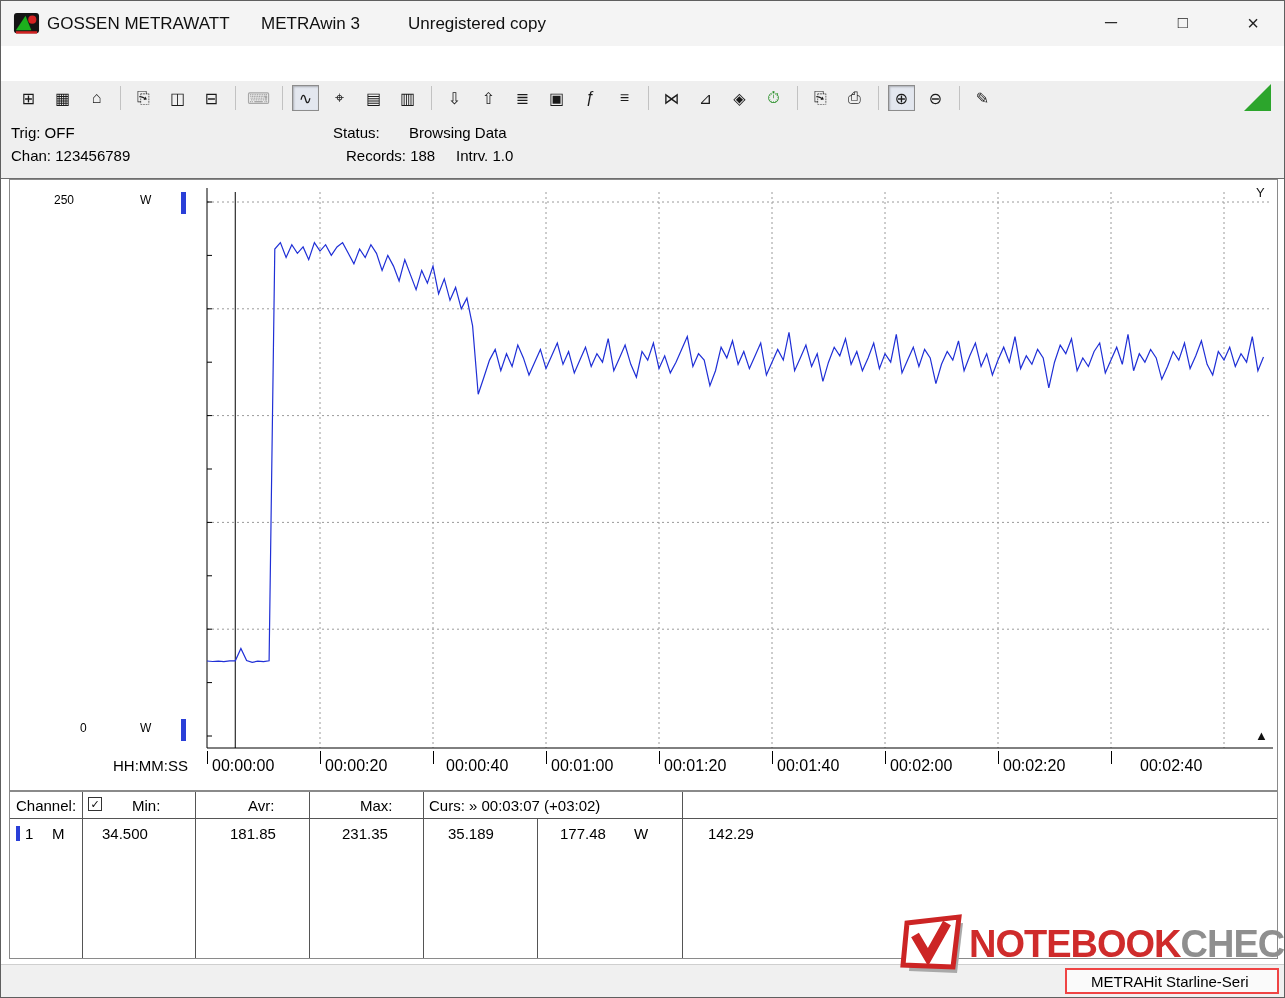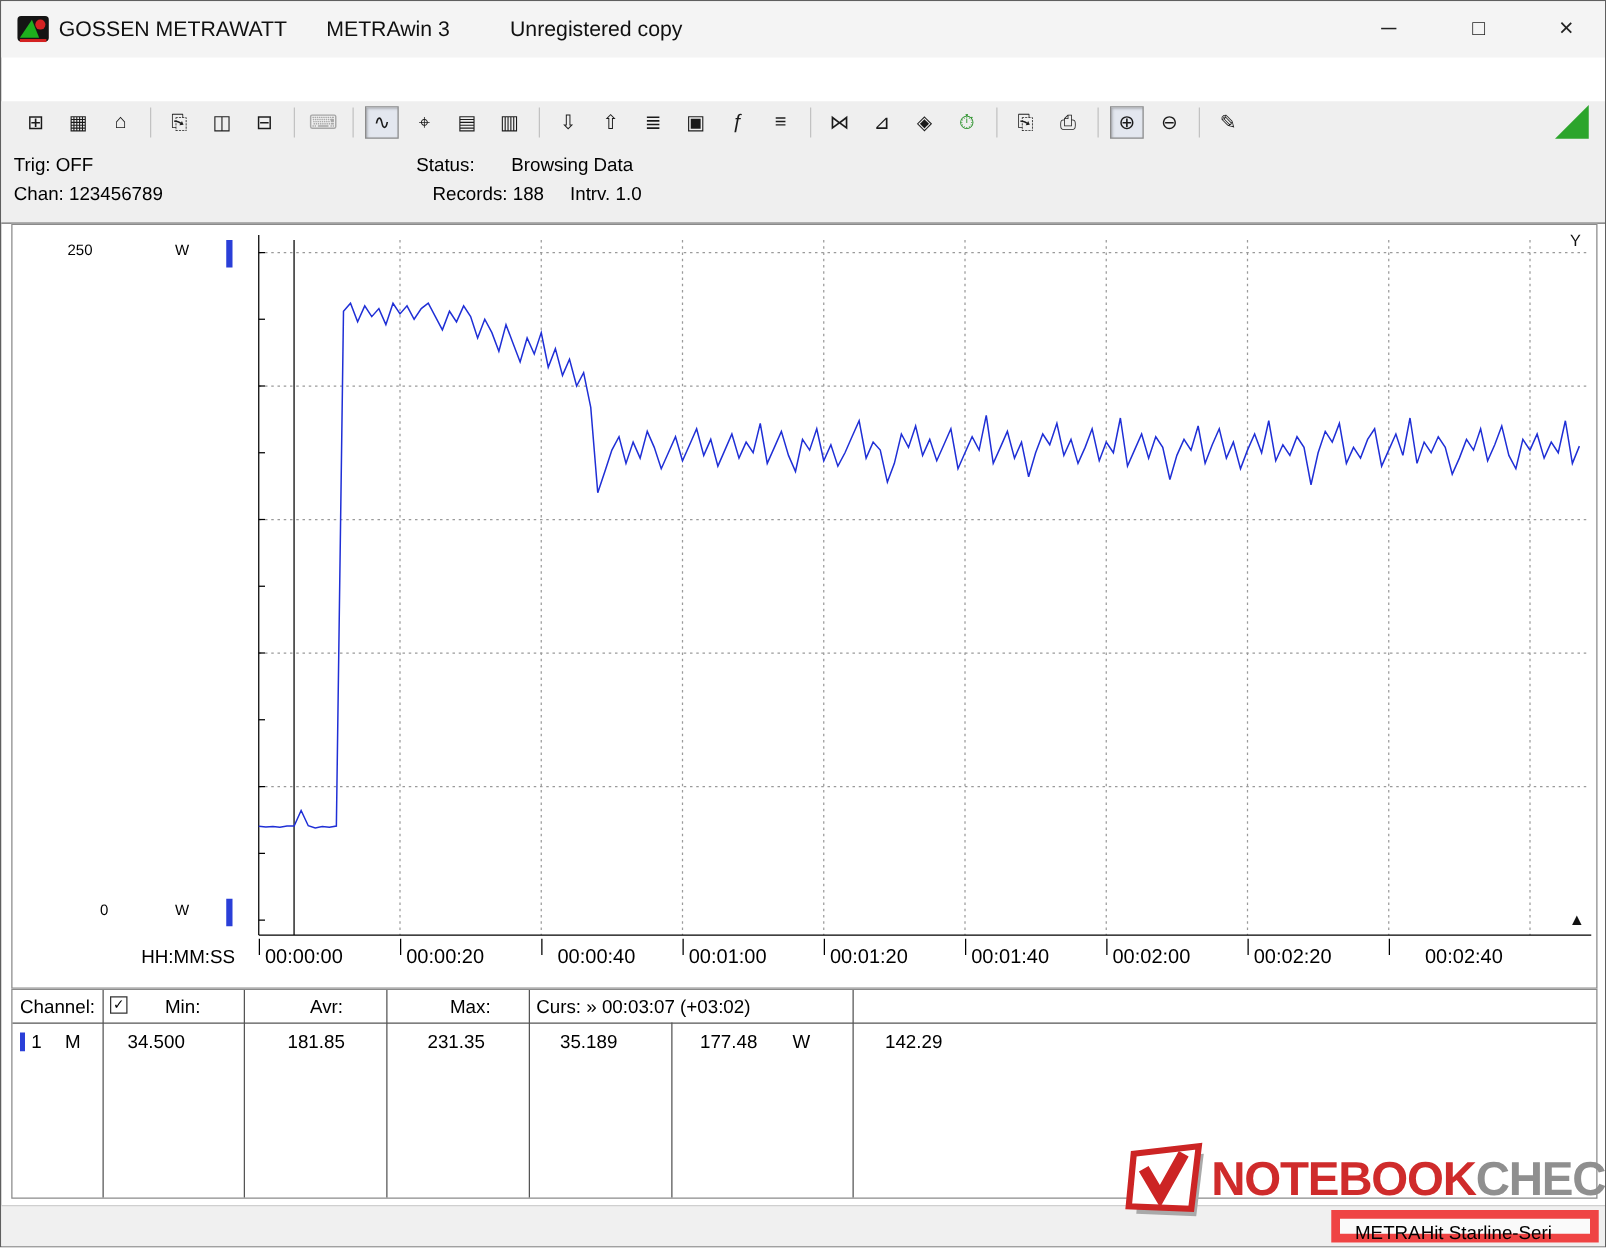--- a/index.html
+++ b/index.html
@@ -56,21 +56,21 @@
   .header-line { position:absolute; left:0; right:0; top:26px; height:1px; background:#555; }
   .col-div { position:absolute; top:0; bottom:0; width:1px; background:#555; }
   .col-div.partial { top:26px; }
   .th { position:absolute; top:5px; white-space:nowrap; }
   .td { position:absolute; top:33px; white-space:nowrap; }
   .chk { position:absolute; left:78px; top:5px; width:14px; height:14px; border:1px solid #333; background:#fff; font-size:11px; line-height:12px; text-align:center; }
   .chan-bar { position:absolute; left:6px; top:34px; width:4px; height:15px; background:#2a3fd8; }
 
   
   .statusbar { position:absolute; left:0; bottom:0; width:100%; height:33px; background:#f0f0f0; border-top:1px solid #cfcfcf; }
-  .sb-cell { position:absolute; right:5px; top:3px; width:214px; height:26px; background:#fafafa; border:7px solid #ef4444; font-size:15px; line-height:24px; padding-left:12px; white-space:nowrap; }
+  .sb-cell { position:absolute; right:5px; top:3px; width:214px; height:26px; background:#fafafa; border:2px solid #ef4444; font-size:15px; line-height:24px; padding-left:24px; white-space:nowrap; }
 
   
   .watermark { position:absolute; left:898px; top:912px; display:flex; align-items:center; z-index:40; }
   .wm-logo { margin-right:4px; }
   .wm-text { font-size:38px; font-weight:bold; letter-spacing:-1px; white-space:nowrap; }
   .wm-red { color:#cf2b2b; }
   .wm-gray { color:#8f8f8f; }
 </style>
 </head>
 <body>

